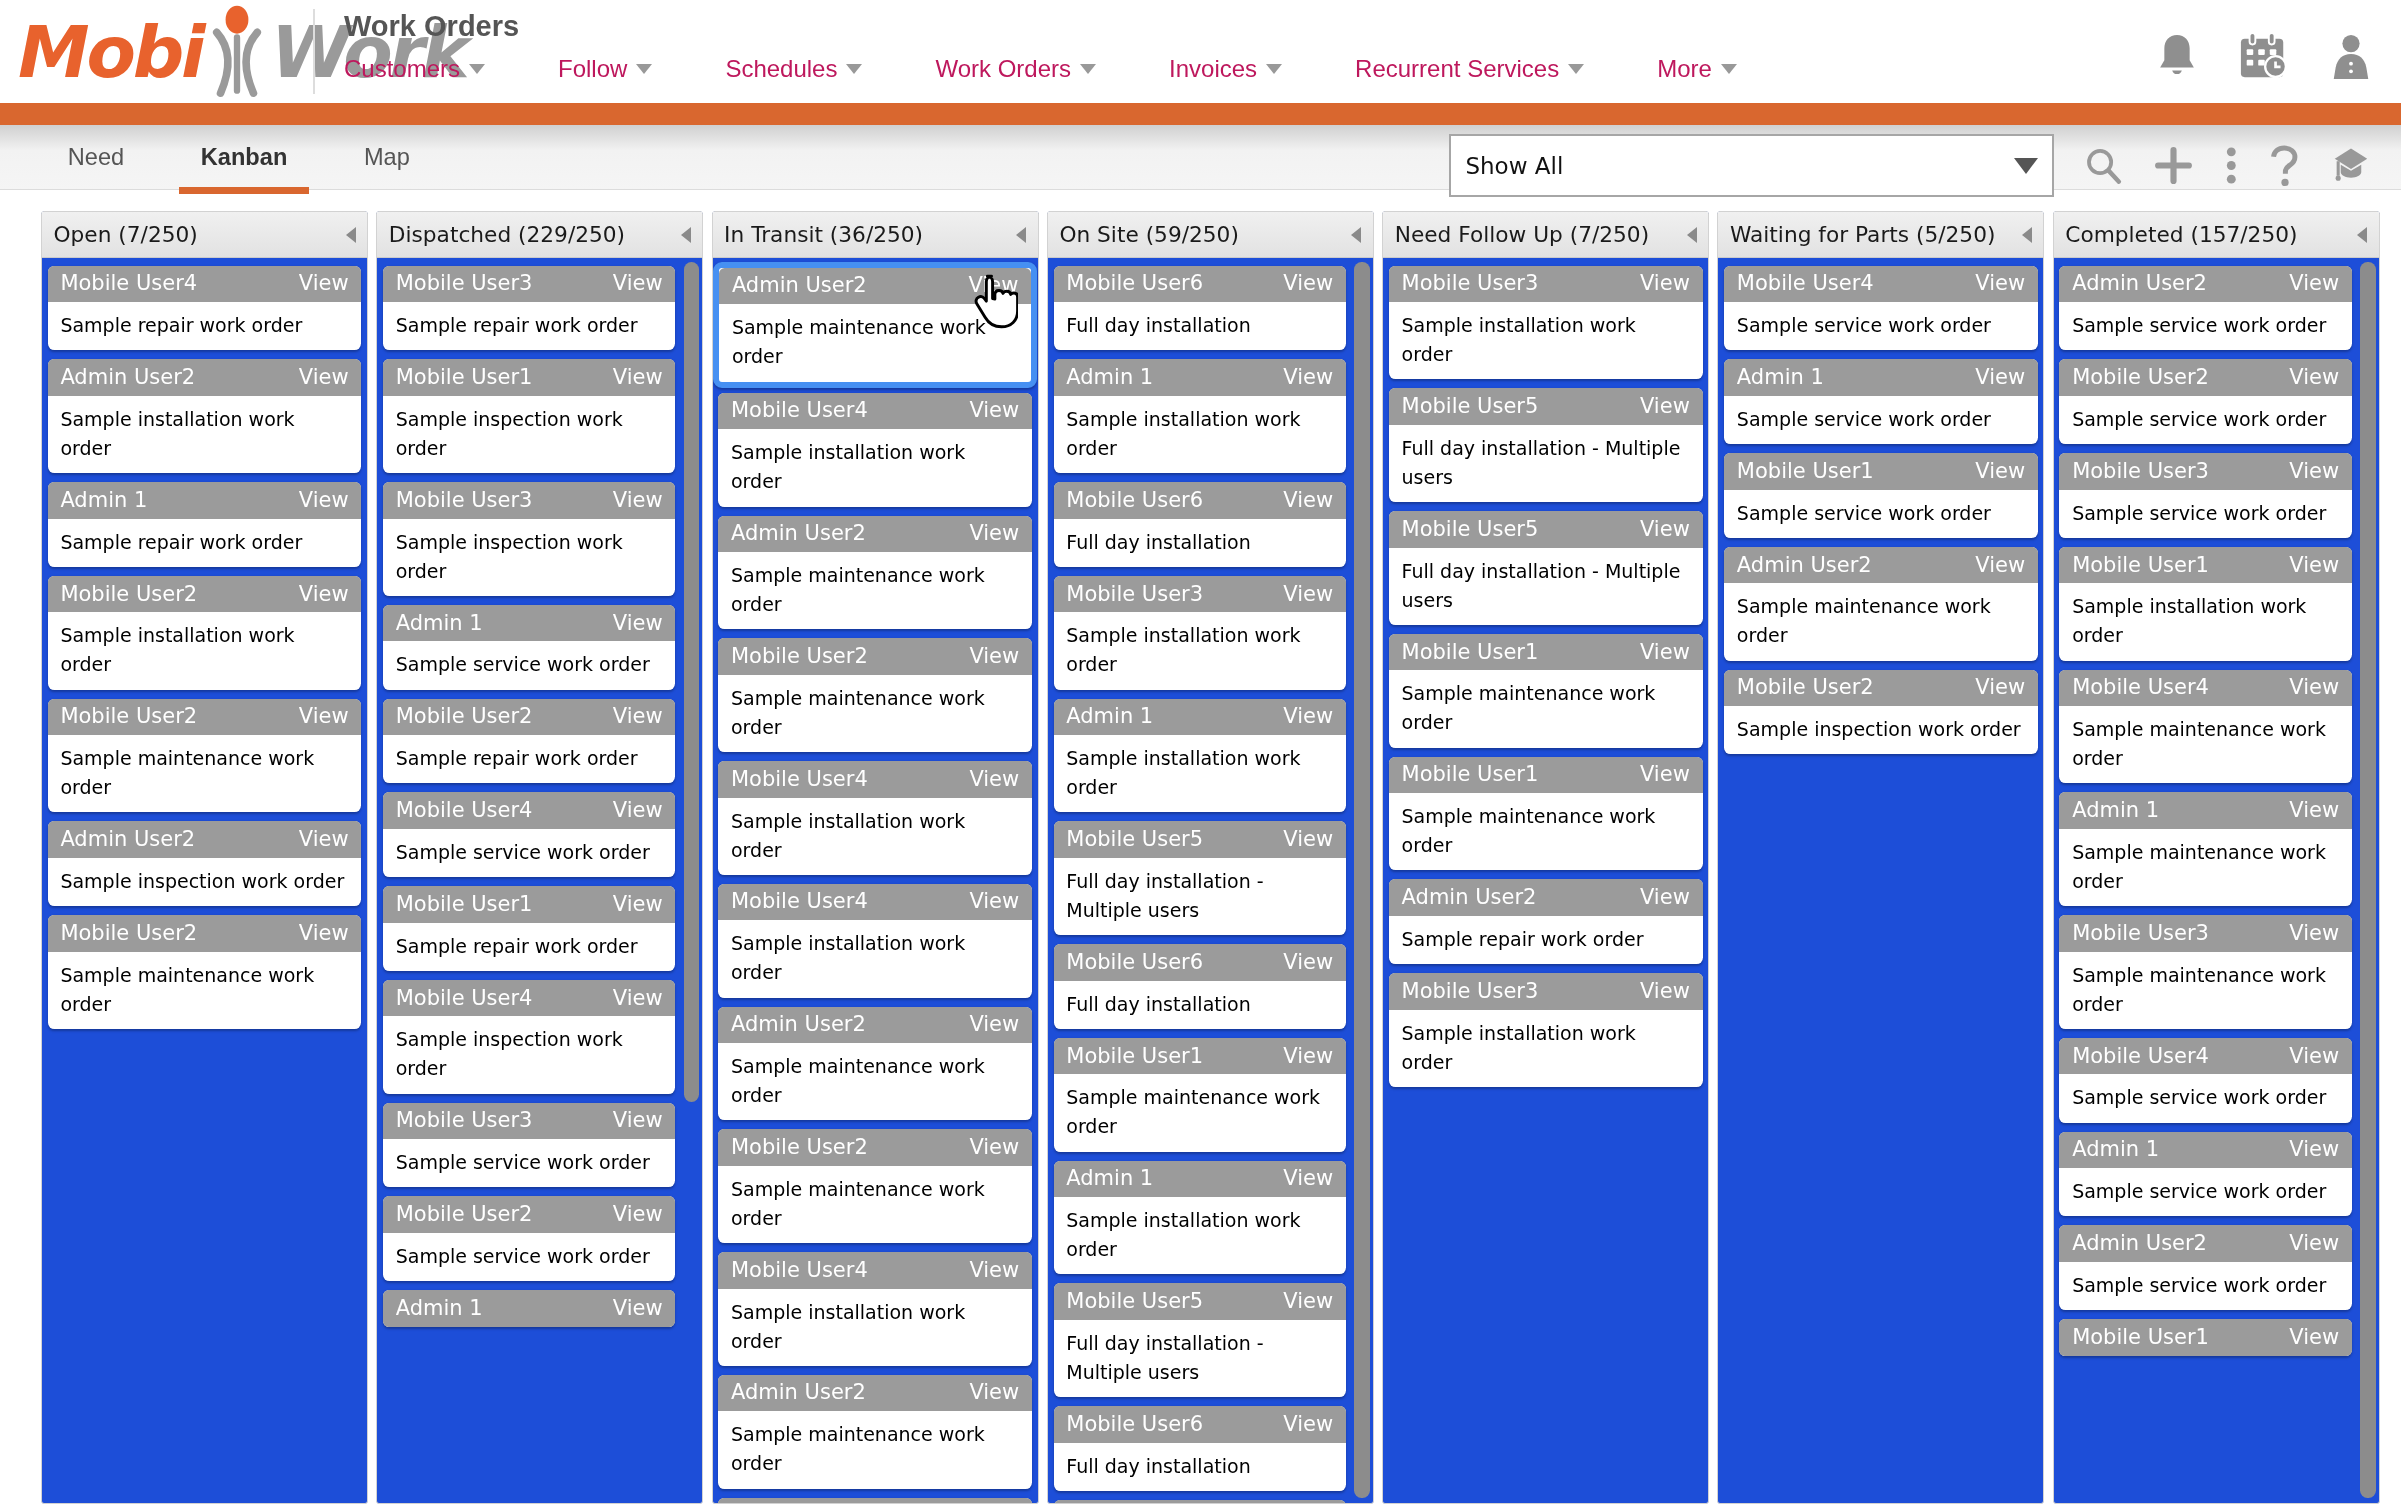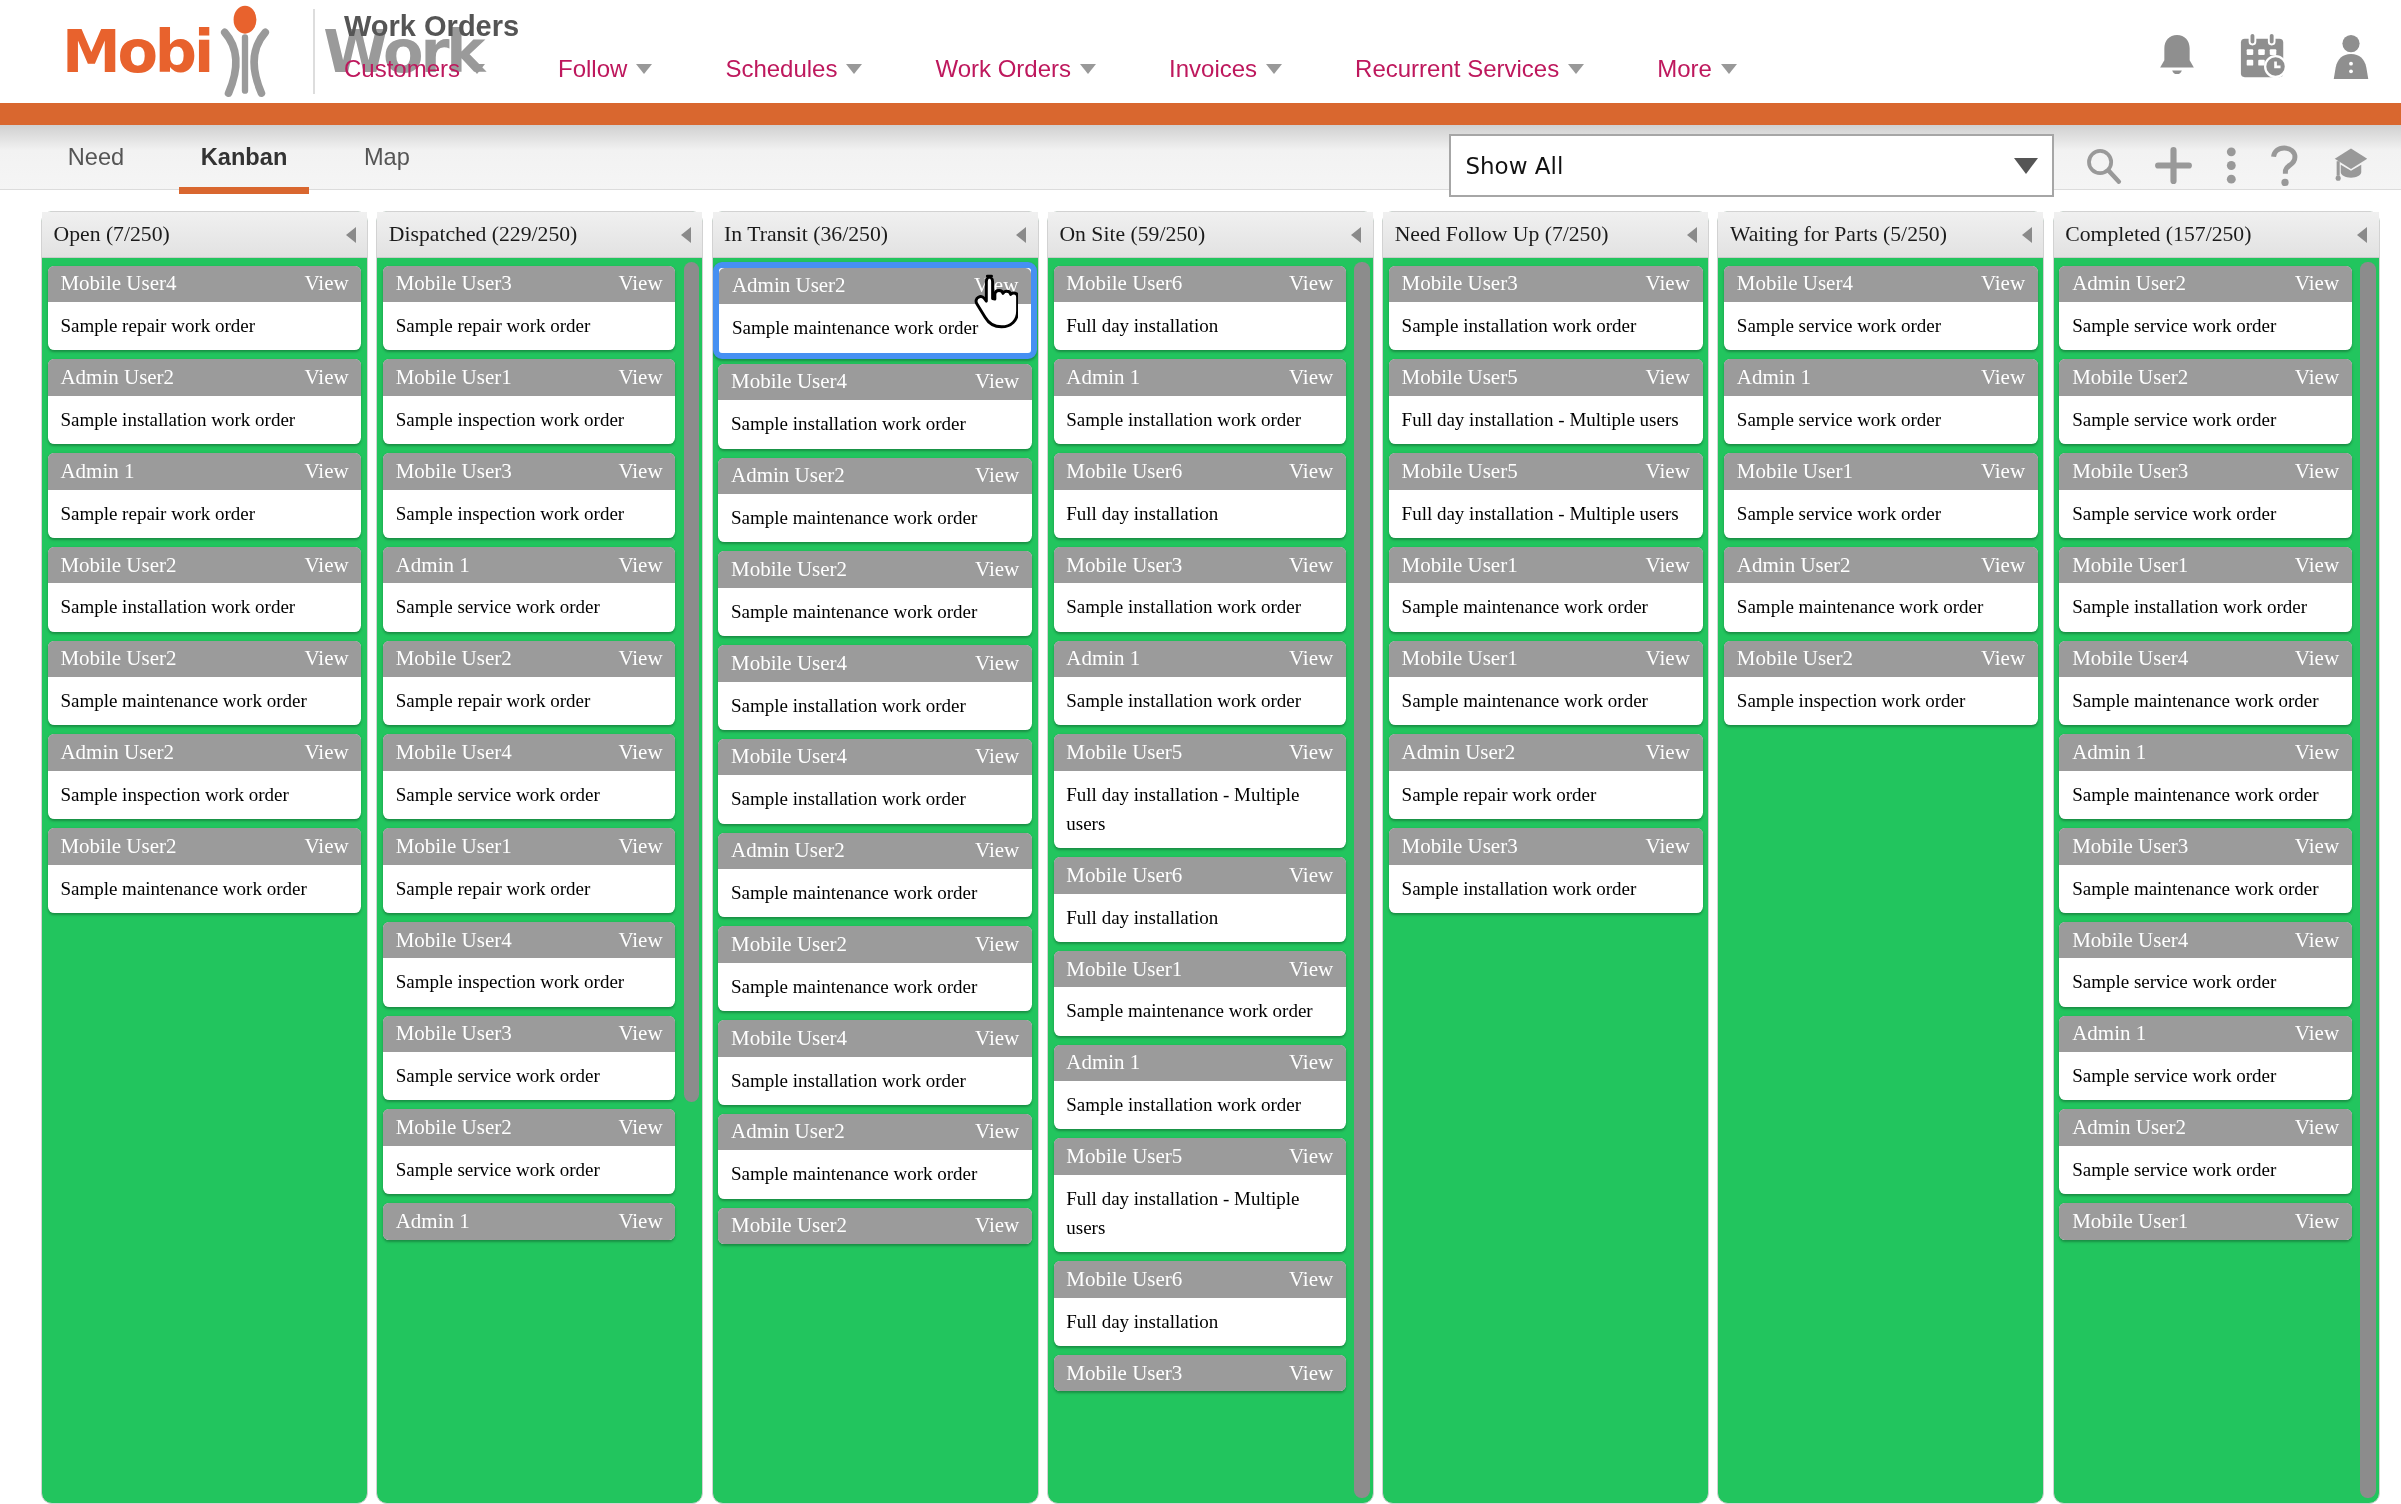--- a/index.html
+++ b/index.html
@@ -1,21 +1,21 @@
 <!DOCTYPE html>
 <html style="font-size:10.2px"><head>
 <meta charset="utf-8">
 <style>
   html,body{margin:0;padding:0;}
   body{width:2401px;height:1505px;overflow:hidden;background:#fff;
        font-family:"DejaVu Sans",sans-serif;-webkit-font-smoothing:antialiased;}
   
   .top{position:absolute;left:0;top:0;width:2401px;height:103px;background:#fff;}
   .logo{position:absolute;left:18px;top:3.8px;display:flex;align-items:center;height:96px;}
-  .logo-txt{font-size:59px;font-weight:bold;letter-spacing:-3.2px;line-height:1;margin-left:44px;}
+  .logo-txt{font-size:72px;font-weight:bold;font-style:italic;letter-spacing:-3.2px;line-height:1;}
   .logo-mobi{color:#E8622D;}
   .logo-work{color:#9A9A9A;}
   .logo svg{margin:0 -3.8px;}
   .hdr-divider{position:absolute;left:313px;top:9px;width:1.9px;height:85px;background:#DDD;}
   .page-title{position:absolute;left:344px;top:10.2px;font-family:"Liberation Sans",sans-serif;
               font-size:29px;font-weight:bold;color:#555;}
   .nav{position:absolute;left:344px;top:55px;display:flex;gap:73px;
        font-family:"Liberation Sans",sans-serif;font-size:24px;color:#be185d;}
   .nav-item{display:flex;align-items:center;gap:9px;cursor:pointer;white-space:nowrap;}
   .caret{width:0;height:0;border-left:8.3px solid transparent;border-right:8.3px solid transparent;
@@ -32,22 +32,22 @@
   .tab.active{color:#333;font-weight:bold;}
   .tab.active::after{content:'';position:absolute;left:-18px;right:-18px;bottom:-4.5px;height:7px;background:#D9672F;}
   .toolbar{position:absolute;right:29px;top:9px;display:flex;align-items:center;gap:29px;}
   .filter{width:573px;height:39px;background:#fff;border:2.5px solid #A6A6A6;display:flex;
           align-items:center;padding:10px 14px;font-size:23px;color:#111;cursor:pointer;}
   .filter .caret-dn{margin-left:auto;width:0;height:0;border-left:12px solid transparent;
           border-right:12px solid transparent;border-top:16.6px solid #555;}
   .tool-ic{cursor:pointer;display:block;}
   
   .board{position:absolute;left:41px;top:211px;width:2344px;height:1293px;display:flex;gap:8.3px;overflow:hidden;}
-  .column{width:327px;flex:none;background:#22c55e;border:1.3px solid #D2D2D2;border-radius:11px;
-          display:flex;flex-direction:column;position:relative;box-sizing:border-box;font-family:Liberation Serif, serif;}
+  .column{width:327px;flex:none;background:#1d4ed8;border:1.3px solid #D2D2D2;border-radius:3px;
+          display:flex;flex-direction:column;position:relative;box-sizing:border-box;}
   .col-header{flex:none;height:45px;background:linear-gradient(#F0F0F0,#E2E2E2);
           border-bottom:1.3px solid #CBCBCB;display:flex;align-items:center;padding:0 11.5px;
           font-size:21.7px;color:#1a1a1a;}
   .col-collapse{margin-left:auto;width:0;height:0;border-top:8.3px solid transparent;
           border-bottom:8.3px solid transparent;border-right:10.8px solid #8a8a8a;cursor:pointer;}
   .cards{flex:1;overflow:hidden;padding:7.6px 5.7px;display:flex;flex-direction:column;gap:9px;}
   .has-scroll .cards{padding-right:27px;}
   .sb{position:absolute;top:50px;right:3.2px;bottom:5.1px;width:15.3px;border-radius:7.6px;}
   .sb-thumb{width:15.3px;background:#8C8C8C;border-radius:7.6px;}
   .card{background:#fff;border-radius:6.4px;box-shadow:0 1.3px 2.5px rgba(0,0,0,.28);flex:none;cursor:pointer;}

